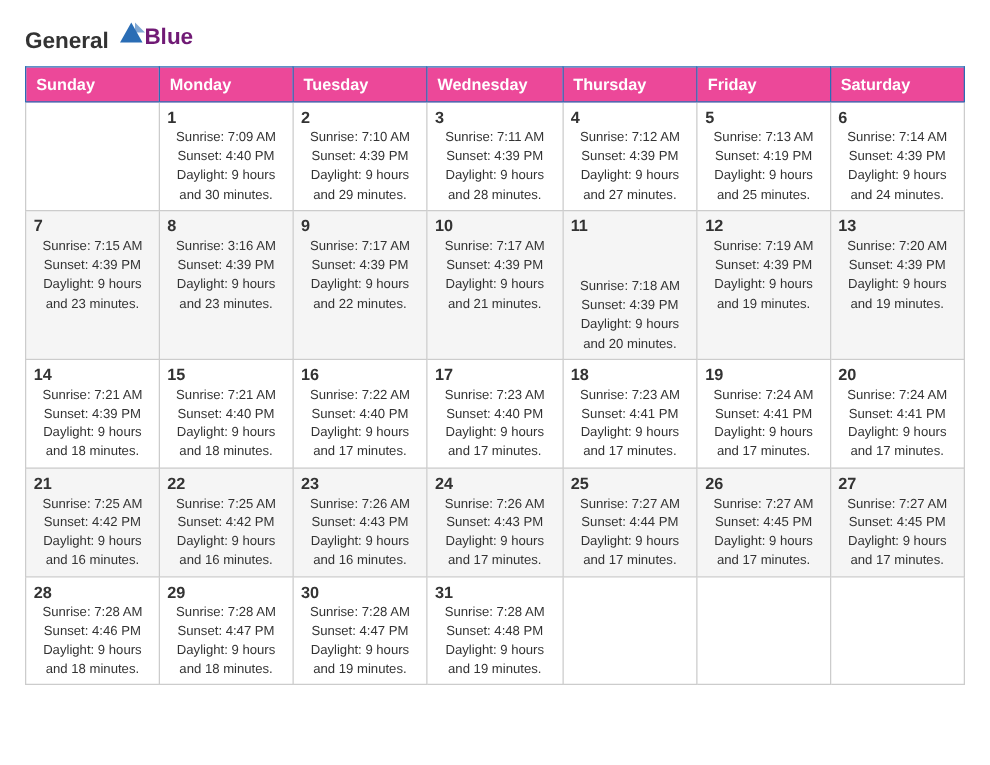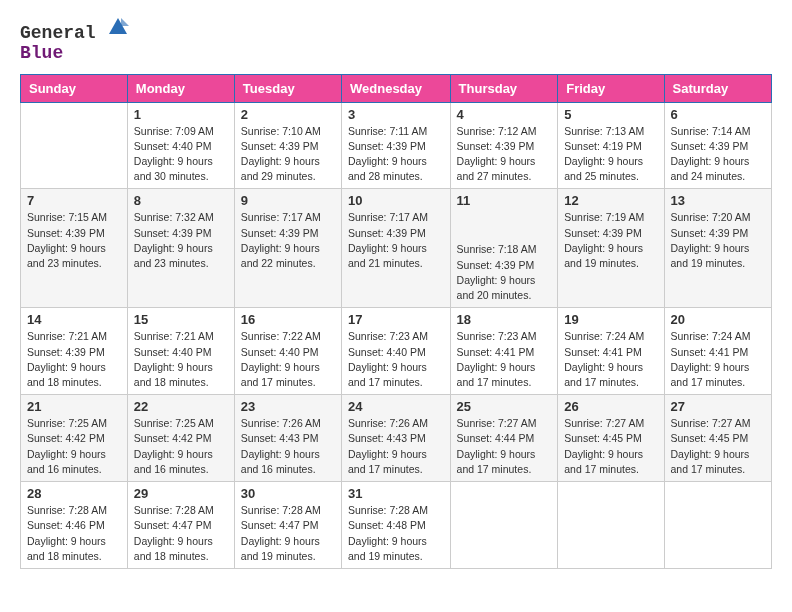--- a/index.html
+++ b/index.html
@@ -28,23 +28,22 @@
       color: #701a75;
       line-height: 1.1;
     }
     .logo-icon {
       width: 22px;
       height: 22px;
       margin-left: 2px;
     }
     .logo-block {
       display: flex;
-      flex-direction: column;
-      align-items: flex-start;
-      font-family: Liberation Mono, monospace;
+      flex-direction: row;
+      align-items: center;
     }
     .logo-top {
       display: flex;
       align-items: center;
     }
     .title-block {
       text-align: right;
     }
     .month-title {
       font-size: 32px;
@@ -86,20 +85,21 @@
       font-size: 13px;
       font-weight: bold;
       color: #333;
       display: block;
       margin-bottom: 2px;
     }
     .day-info {
       font-size: 10.5px;
       color: #333;
       line-height: 1.45;
+      text-align: center;
     }
     .empty-cell {
       background: #f9f9f9;
     }
   </style>
 </head>
 <body>
 
 <div class="header">
   <div class="logo-block">
@@ -181,21 +181,21 @@
       <tr>
         <td>
           <span class="day-num">7</span>
           <div class="day-info" style="white-space: pre-line;">Sunrise: 7:15 AM
 Sunset: 4:39 PM
 Daylight: 9 hours
 and 23 minutes.</div>
         </td>
         <td>
           <span class="day-num">8</span>
-          <div class="day-info" style="white-space: pre-line;">Sunrise: 7:32 AM
+          <div class="day-info" style="white-space: pre-line;">Sunrise: 3:16 AM
 Sunset: 4:39 PM
 Daylight: 9 hours
 and 23 minutes.</div>
         </td>
         <td>
           <span class="day-num">9</span>
           <div class="day-info" style="white-space: pre-line;">Sunrise: 7:17 AM
 Sunset: 4:39 PM
 Daylight: 9 hours
 and 22 minutes.</div>

